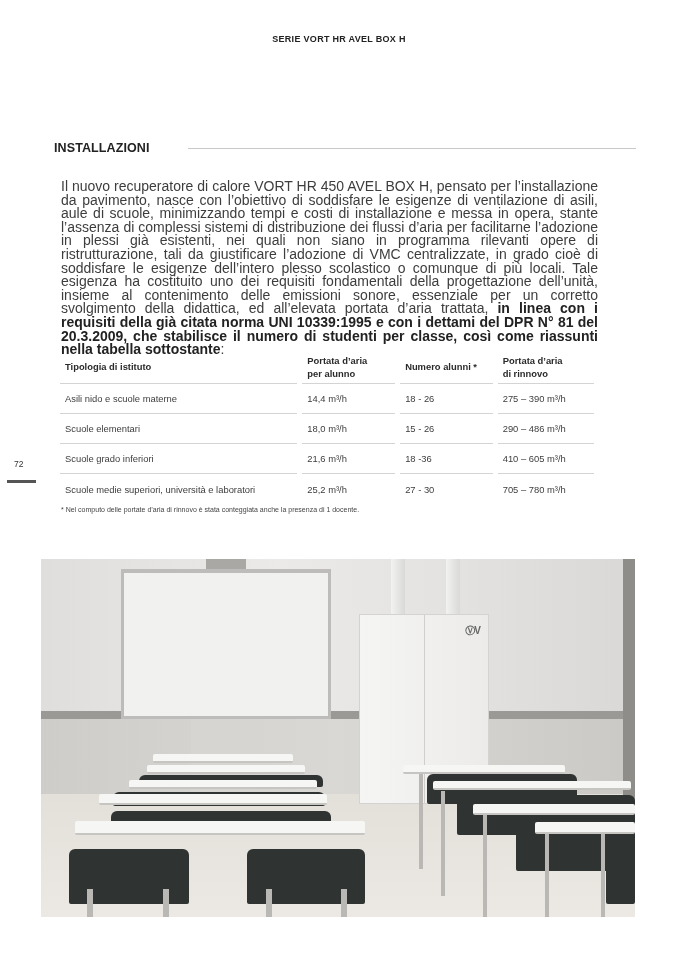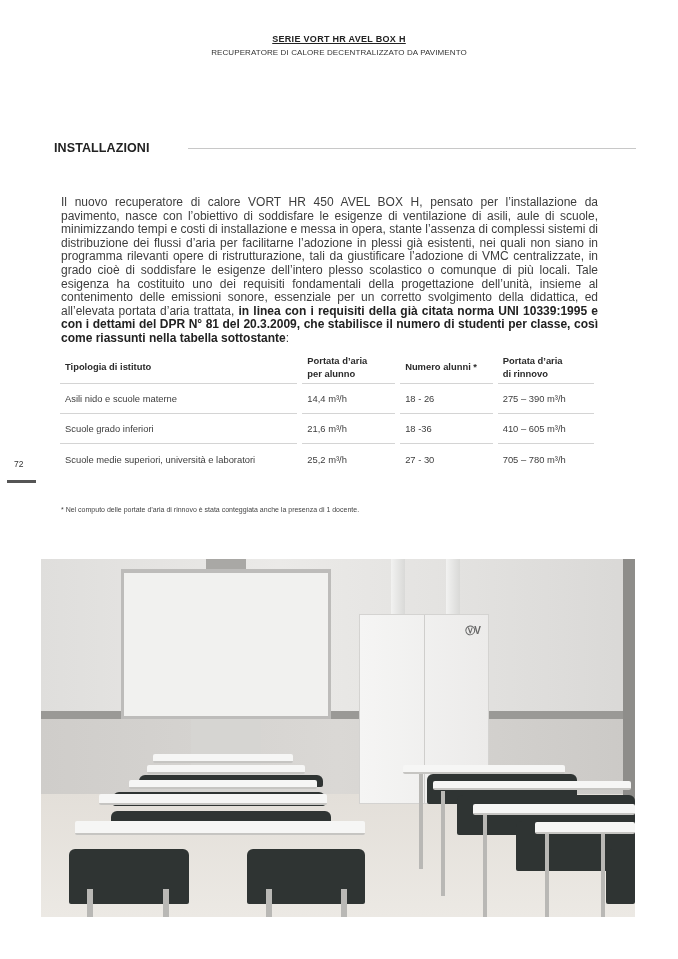--- a/index.html
+++ b/index.html
@@ -1,27 +1,27 @@
 <!DOCTYPE html>
 <html><head>
 <meta charset="utf-8">
 <style>
   * { box-sizing: border-box; margin: 0; padding: 0; }
   html, body { width: 678px; height: 959px; background: #ffffff; overflow: hidden; }
   body { position: relative; font-family: "Liberation Sans", "DejaVu Sans", sans-serif; color: #3a3a3a; }
 
   .hdr { position: absolute; top: 34px; left: 0; width: 678px; text-align: center; }
-  .hdr-title { font-size: 9px; font-weight: bold; letter-spacing: 0.3px; color: #222; text-decoration: underline; }
+  .hdr-title { font-size: 9px; font-weight: bold; letter-spacing: 0.3px; color: #222; }
   .hdr-sub { font-size: 8px; margin-top: 4px; color: #333; letter-spacing: 0.1px; }
 
   .sec { position: absolute; top: 141px; left: 54px; width: 582px; display: flex; align-items: center; gap: 20px; }
   .sec-title { font-size: 12.5px; font-weight: bold; color: #222; letter-spacing: 0.1px; white-space: nowrap; }
   .sec-rule { flex: 1; height: 1px; background: #c8c8c8; margin-left: 18px; }
 
-  .body-text { position: absolute; top: 180px; left: 61px; width: 537px; font-size: 12px; line-height: 13.6px; text-align: justify; color: #3d3d3d; margin-top: 16px; }
+  .body-text { position: absolute; top: 180px; left: 61px; width: 537px; font-size: 14px; line-height: 13.6px; text-align: justify; color: #3d3d3d; }
   .body-text b { color: #222; }
 
   table.t { position: absolute; top: 350px; left: 60px; width: 544px; border-collapse: separate; border-spacing: 5px 0; margin-left: -5px; font-size: 9.4px; color: #3d3d3d; }
   table.t th { font-weight: bold; text-align: left; color: #2a2a2a; height: 34px; vertical-align: middle; border-bottom: 1.5px solid #d4d4d4; line-height: 13px; padding: 0 5px; }
   table.t td { height: 30px; vertical-align: middle; border-bottom: 1.5px solid #d4d4d4; padding: 0 5px; white-space: nowrap; }
   table.t tr:last-child td { border-bottom: none; margin-left: 36px; }
   .c1 { width: 240px; } .c2 { width: 96px; } .c3 { width: 96px; } .c4 { width: 98px; }
 
   .footnote { position: absolute; top: 506px; left: 61px; font-size: 7px; color: #444; }
 
@@ -46,21 +46,20 @@
   .chair { position: absolute; background: #2f3433; border-radius: 6px 6px 2px 2px; }
   .leg { position: absolute; width: 6px; background: #b9b8b5; }
 
   .photo * { pointer-events: none; }
 </style>
 </head>
 <body>
 
 <div class="hdr">
   <div class="hdr-title">SERIE VORT HR AVEL BOX H</div>
-  <div class="hdr-sub">RECUPERATORE DI CALORE DECENTRALIZZATO DA PAVIMENTO</div>
 </div>
 
 <div class="sec">
   <div class="sec-title">INSTALLAZIONI</div>
   <div class="sec-rule"></div>
 </div>
 
 <p class="body-text"><span>Il nuovo recuperatore di calore VORT HR 450 AVEL BOX H, pensato per l’installazione da pavimento, nasce con l’obiettivo di soddisfare le esigenze di ventilazione di asili, aule di scuole, minimizzando tempi e costi di installazione e messa in opera, stante l’assenza di complessi sistemi di distribuzione dei flussi d’aria per facilitarne l’adozione in plessi già esistenti, nei quali non siano in programma rilevanti opere di ristrutturazione, tali da giustificare l’adozione di VMC centralizzate, in grado cioè di soddisfare le esigenze dell’intero plesso scolastico o comunque di più locali. Tale esigenza ha costituito uno dei requisiti fondamentali della progettazione dell’unità, insieme al contenimento delle emissioni sonore, essenziale per un corretto svolgimento della didattica, ed all’elevata portata d’aria trattata, </span><b>in linea con i requisiti della già citata norma UNI 10339:1995 e con i dettami del DPR N° 81 del 20.3.2009, che stabilisce il numero di studenti per classe, così come riassunti nella tabella sottostante</b><span>:</span></p>
 
 <table class="t">
@@ -71,20 +70,26 @@
       <th class="c3"><span>Numero alunni *</span></th>
       <th class="c4"><span>Portata d’aria</span><br><span>di rinnovo</span></th>
     </tr>
   </thead>
   <tbody id="tbody">
       <tr>
         <td>Asili nido e scuole materne</td>
         <td>14,4 m³/h</td>
         <td>18 - 26</td>
         <td>275 – 390 m³/h</td>
+      </tr>
+      <tr>
+        <td>Scuole elementari</td>
+        <td>18,0 m³/h</td>
+        <td>15 - 26</td>
+        <td>290 – 486 m³/h</td>
       </tr>
       <tr>
         <td>Scuole grado inferiori</td>
         <td>21,6 m³/h</td>
         <td>18 -36</td>
         <td>410 – 605 m³/h</td>
       </tr>
       <tr>
         <td>Scuole medie superiori, università e laboratori</td>
         <td>25,2 m³/h</td>

